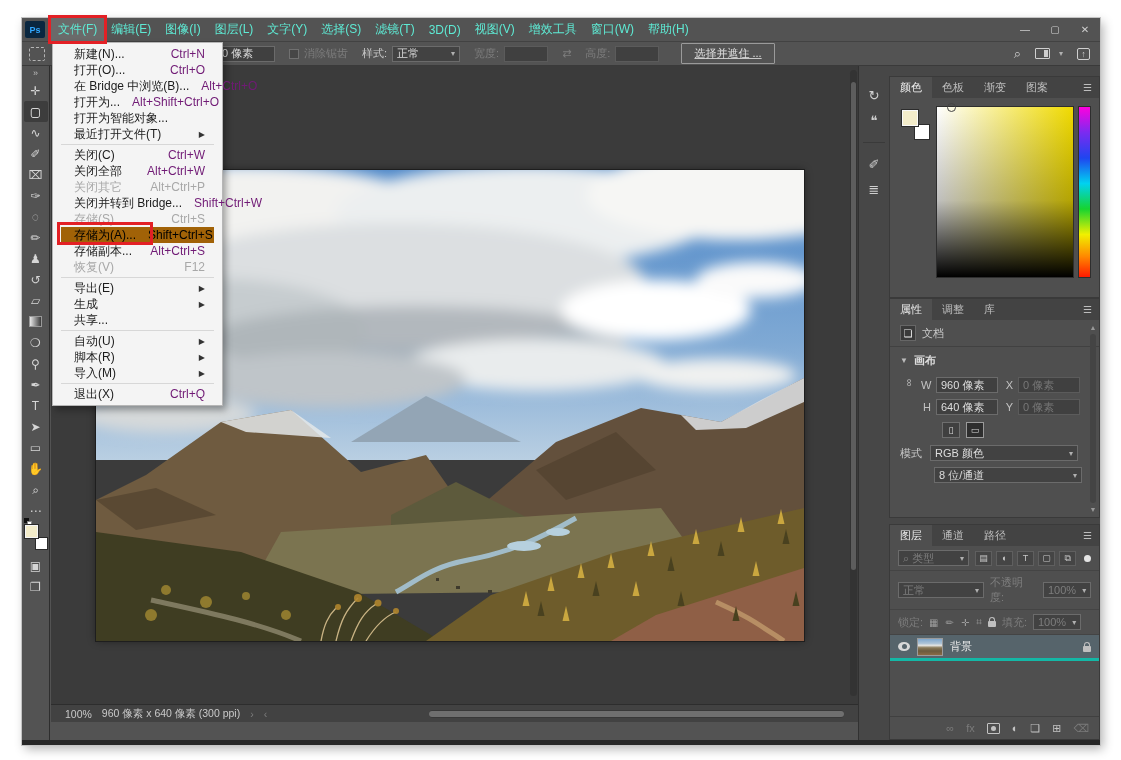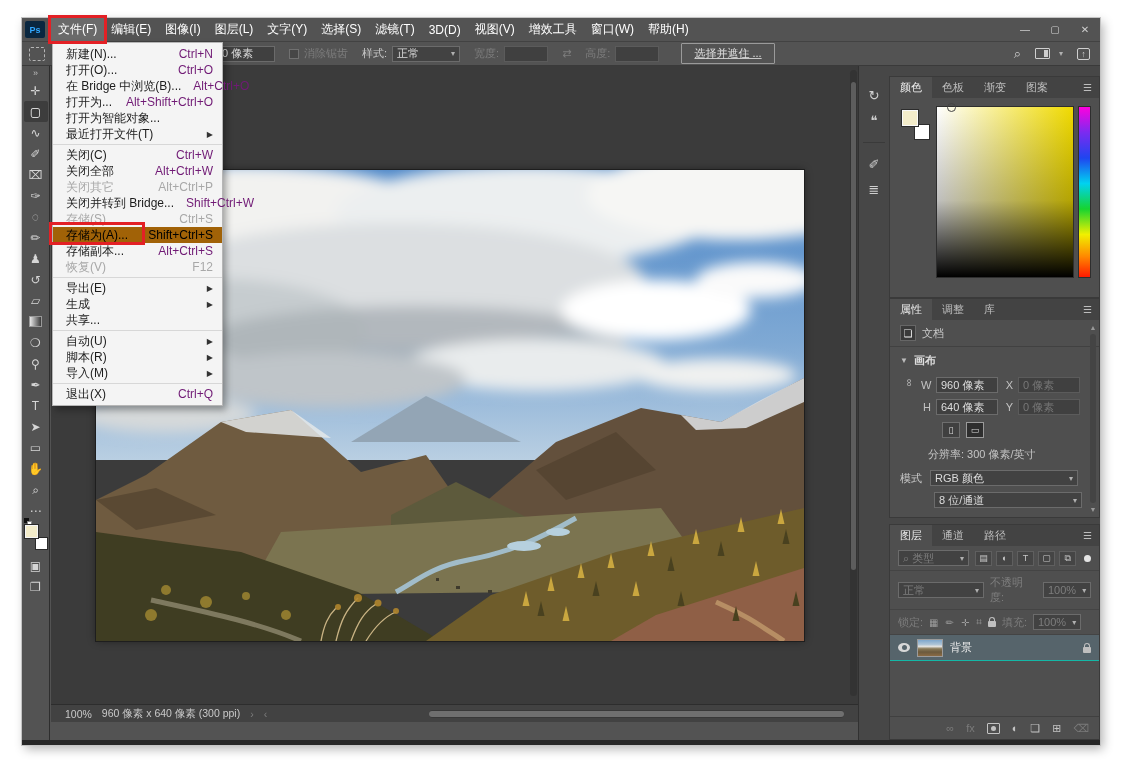--- a/index.html
+++ b/index.html
@@ -2,21 +2,21 @@
 <html><head>
 <meta charset="utf-8">
 <style>
   * { margin:0; padding:0; box-sizing:border-box; }
   html,body { width:1121px; height:760px; background:#ffffff; font-family:"Liberation Sans","DejaVu Sans",sans-serif; overflow:hidden; }
   .app { position:absolute; left:22px; top:18px; width:1078px; height:727px; background:#535353; box-shadow:0 0 0 1px #c4c4c4, 3px 4px 10px rgba(0,0,0,.3); }
 
   
   .menubar { position:absolute; left:0; top:0; width:100%; height:24px; background:#535353; display:flex; align-items:center; border-bottom:1px solid #424242; }
   .ps-logo { width:20px; height:17px; margin:0 6px 0 3px; background:#0a2740; border-radius:2px; color:#31a8ff; font-size:9px; font-weight:bold; display:flex; align-items:center; justify-content:center; }
-  .menu-item { position:relative; color:#ffffff; font-size:12px; padding:4px 7px; cursor:default; white-space:nowrap; }
+  .menu-item { position:relative; color:#5eead4; font-size:12px; padding:4px 7px; cursor:default; white-space:nowrap; }
   .menu-item.active { background:#6a6a6a; }
   .red-frame { position:absolute; border:3px solid #e32025; pointer-events:none; z-index:99; }
   .win-controls { margin-left:auto; display:flex; align-items:center; height:100%; }
   .win-btn { width:30px; height:100%; color:#cfcfcf; font-size:10px; display:flex; align-items:center; justify-content:center; }
 
   
   .optionsbar { position:absolute; left:0; top:24px; width:100%; height:24px; background:#535353; border-bottom:1px solid #3a3a3a; display:flex; align-items:center; font-size:11px; color:#c8c8c8; }
   .tool-preset { width:16px; height:14px; margin-left:7px; border:1px dashed #b5b5b5; border-radius:2px; }
   .ob-group { display:flex; align-items:center; gap:5px; margin-left:14px; }
   .inp { background:#404040; border:1px solid #6b6b6b; color:#dddddd; font-size:11px; height:16px; padding:0 4px; display:flex; align-items:center; }
@@ -48,21 +48,21 @@
   
   .doc-area { position:absolute; left:29px; top:48px; width:807px; bottom:23px; background:#3b3b3b; }
   .canvas-img { position:absolute; left:45px; top:104px; width:708px; height:471px; outline:1px solid #1e1e1e; box-shadow:0 0 8px rgba(0,0,0,.45); }
   .vscroll { position:absolute; right:1px; top:4px; width:7px; bottom:26px; background:#333333; border-radius:4px; }
   .vscroll .thumb { position:absolute; left:1px; right:1px; top:12px; height:78%; background:#5d5d5d; border-radius:4px; }
   .statusbar { position:absolute; left:0; right:0; bottom:0; height:18px; background:#424242; border-top:1px solid #2d2d2d; display:flex; align-items:center; font-size:10.5px; color:#c9c9c9; gap:10px; padding-left:14px; }
   .hscroll { position:absolute; left:378px; right:14px; top:5px; height:8px; background:#383838; border-radius:4px; }
   .hscroll .thumb { position:absolute; left:0; width:100%; top:1px; bottom:1px; background:#6f6f6f; border-radius:4px; }
 
   
-  .file-menu { position:absolute; left:30px; top:24px; width:171px; background:#f4f4f4; border:1px solid #b6b6b6; box-shadow:3px 4px 7px rgba(0,0,0,.35); z-index:50; font-size:12px; color:#1c1c1c; padding:1px 0; }
+  .file-menu { position:absolute; left:30px; top:24px; width:171px; background:#f4f4f4; border:1px solid #b6b6b6; box-shadow:3px 4px 7px rgba(0,0,0,.35); z-index:50; font-size:12px; color:#1c1c1c; padding:1px 8px; }
   .menu-group { border-bottom:1px solid #d7d7d7; padding:2px 0; }
   .menu-group:last-child { border-bottom:none; }
   .fm-item { position:relative; display:flex; align-items:center; height:16px; padding:0 9px 0 13px; white-space:nowrap; }
   .fm-label { flex:1; }
   .fm-short { color:#701a75; margin-left:12px; }
   .fm-arrow { font-size:8px; color:#333; }
   .fm-item.disabled .fm-label, .fm-item.disabled .fm-short { color:#a8a8a8; }
   .fm-item.selected { background:#a16207; }
   .fm-item.selected .fm-label, .fm-item.selected .fm-short { color:#000; }
 
@@ -112,21 +112,21 @@
   
   .lay-body { position:relative; height:calc(100% - 21px); font-size:11px; color:#c9c9c9; }
   .lrow { display:flex; align-items:center; gap:6px; padding:4px 8px; border-bottom:1px solid #444444; }
   .filter-sel { width:72px; }
   .fic { width:17px; height:15px; border:1px solid #5f5f5f; background:#454545; color:#c7c7c7; font-size:9px; display:flex; align-items:center; justify-content:center; }
   .fdot { width:7px; height:7px; border-radius:50%; background:#e4e4e4; margin-left:2px; }
   .blend-sel { width:86px; }
   .lockic { color:#9c9c9c; font-size:10px; }
   .padlock { display:inline-block; width:8px; height:6px; background:#bfbfbf; border-radius:1px; position:relative; margin-top:4px; }
   .padlock::before { content:""; position:absolute; left:1px; top:-4px; width:4px; height:4px; border:1.5px solid #bfbfbf; border-bottom:none; border-radius:3px 3px 0 0; }
-  .layer-row { display:flex; align-items:center; gap:7px; height:26px; background:#56646b; padding:0 8px; border-bottom:1px solid #14b8a6; }
+  .layer-row { display:flex; align-items:center; gap:7px; height:26px; background:#56646b; padding:0 8px; border-bottom:3px solid #14b8a6; }
   .eye { width:12px; height:9px; background:#d8d8d8; border-radius:50%; position:relative; }
   .eye::after { content:""; position:absolute; left:3.5px; top:2px; width:5px; height:5px; border-radius:50%; background:#56646b; }
   .lthumb { width:26px; height:18px; border:1px solid #9b9b9b; background:linear-gradient(to bottom,#7ea7cd 0%,#aec4d6 28%,#e3e4e2 40%,#8a7a58 55%,#6b5a3e 75%,#8a6a44 100%); }
   .lname { color:#e8e8e8; flex:1; }
   .lay-footer { position:absolute; left:0; right:0; bottom:0; height:23px; border-top:1px solid #404040; display:flex; align-items:center; justify-content:flex-end; gap:12px; padding:0 10px; color:#c3c3c3; font-size:11px; }
   .lay-footer .dim { color:#7a7a7a; }
   .mask-ic { width:13px; height:11px; border:1px solid #c3c3c3; border-radius:1px; position:relative; }
   .mask-ic::after { content:""; position:absolute; left:3px; top:2px; width:5px; height:5px; border-radius:50%; background:#c3c3c3; }
 
   .app-bottom { position:absolute; left:0; right:0; bottom:0; height:5px; background:#262626; }
@@ -505,21 +505,20 @@
             <span class="linkic" style="visibility:hidden">∞</span>
             <span class="wh-lab">H</span>
             <span class="inp wh-inp">640 像素</span>
             <span class="wh-lab dim">Y</span>
             <span class="inp wh-inp dim">0 像素</span>
           </div>
           <div class="ori-row">
             <span class="ori">▯</span>
             <span class="ori active">▭</span>
           </div>
-          <div class="res-row">分辨率: 300 像素/英寸</div>
           <div class="mode-row">
             <span>模式</span>
             <span class="sel mode-sel">
                 <i style="font-style:normal">RGB 颜色</i>
                 <span class="caret">▾</span>
               </span>
           </div>
           <div class="mode-row" style="padding-left:44px;">
             <span class="sel mode-sel">
                 <i style="font-style:normal">8 位/通道</i>

